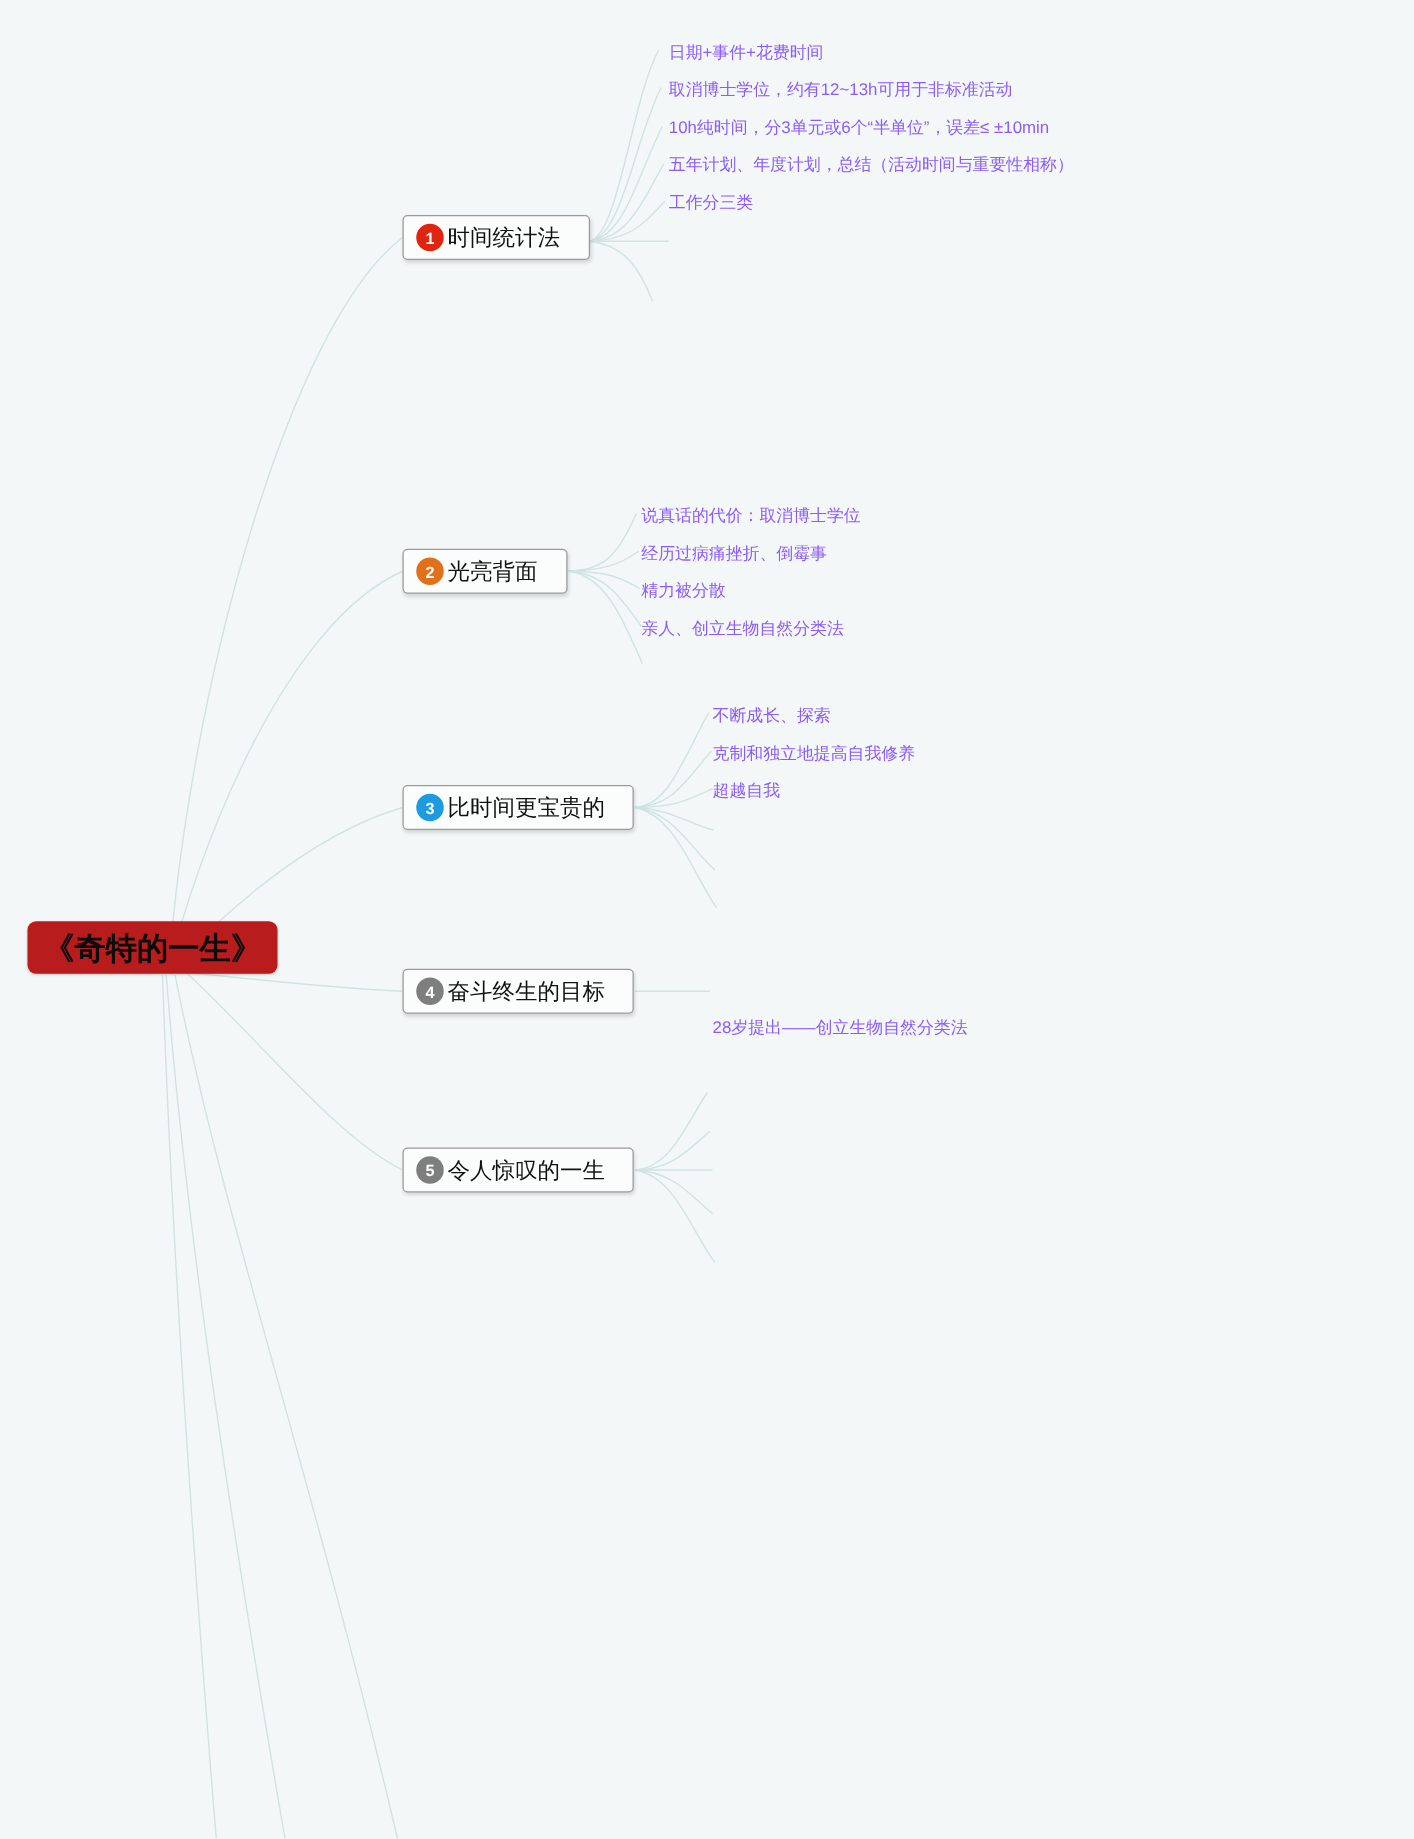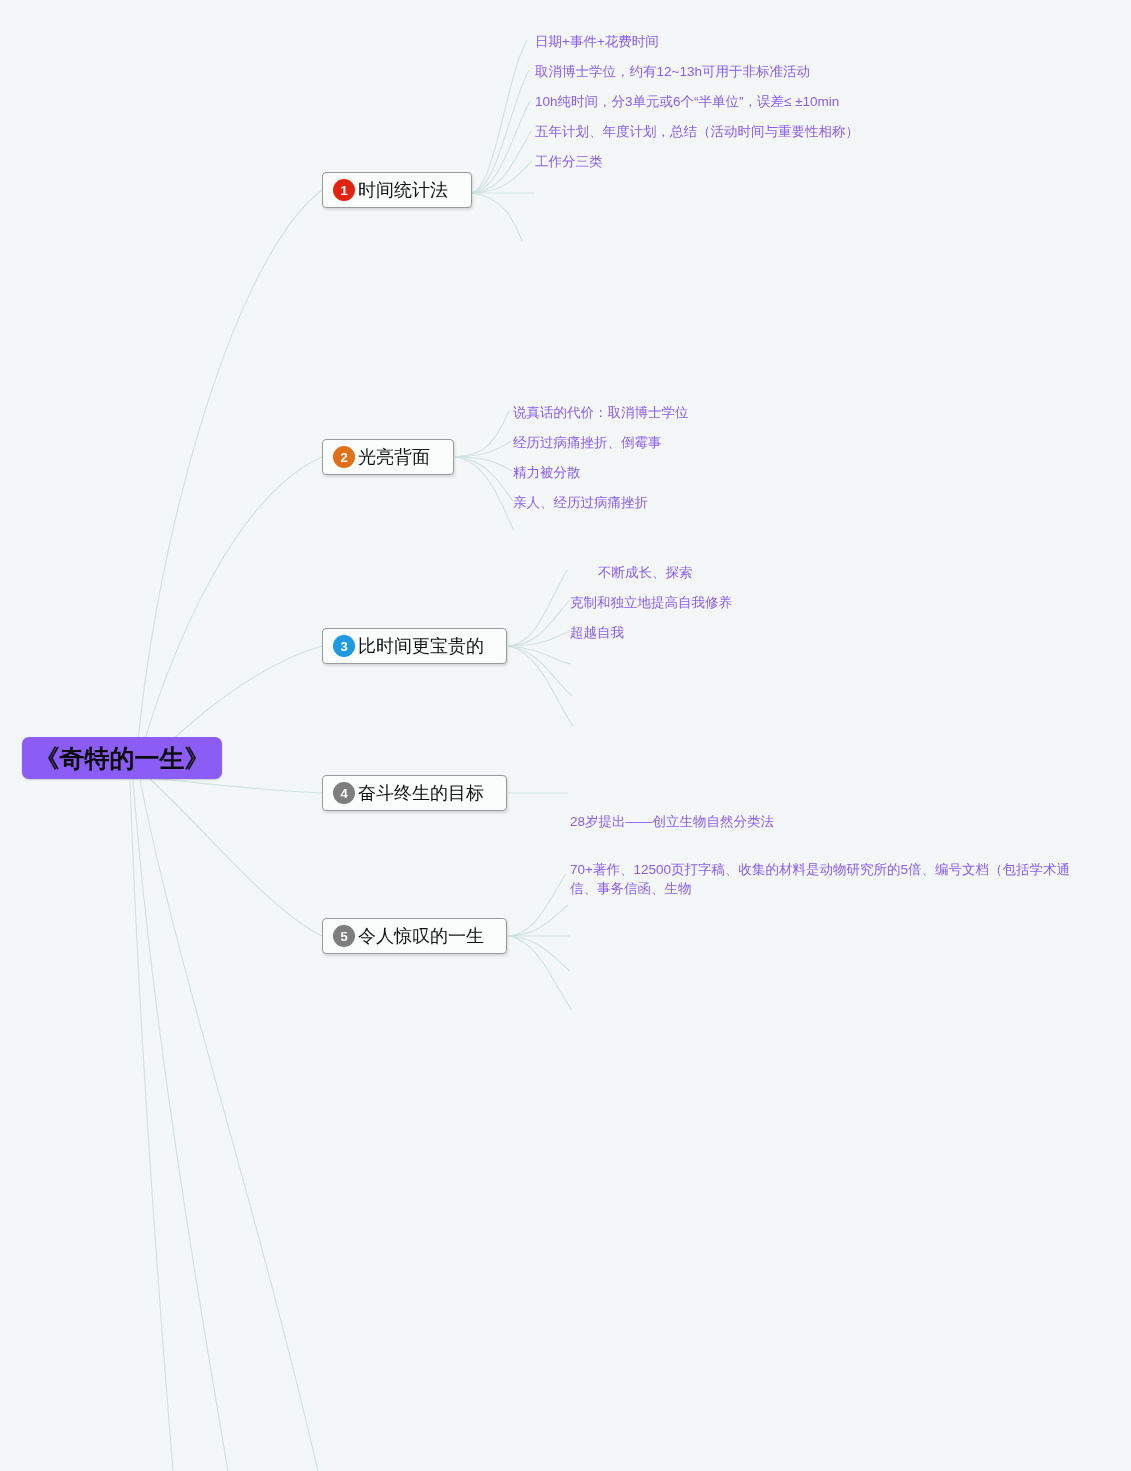--- a/index.html
+++ b/index.html
@@ -24,21 +24,21 @@
     pointer-events: none;
   }
 
   
   .root-node {
     position: absolute;
     left: 22px;
     top: 737px;
     width: 200px;
     height: 42px;
-    background: #8b5cf6;
+    background: #b91c1c;
     border-radius: 7px;
     display: flex;
     align-items: center;
     justify-content: center;
     box-shadow: 0 1px 2px rgba(0,0,0,0.18);
     z-index: 5;
   }
   .root-label {
     font-size: 25px;
     font-weight: bold;
@@ -157,35 +157,34 @@
   <div class="leaf" style="left:535px; top:122px;">五年计划、年度计划，总结（活动时间与重要性相称）</div>
   <div class="leaf" style="left:535px; top:152px;">工作分三类</div>
 
   <div class="branch-node" style="left:322px; top:439px; width:132px;">
     <span class="badge" style="background:#e0701a;">2</span>
     <span class="branch-label">光亮背面</span>
   </div>
   <div class="leaf" style="left:513px; top:403px;">说真话的代价：取消博士学位</div>
   <div class="leaf" style="left:513px; top:433px;">经历过病痛挫折、倒霉事</div>
   <div class="leaf" style="left:513px; top:463px;">精力被分散</div>
-  <div class="leaf" style="left:513px; top:493px;">亲人、经历过病痛挫折</div>
+  <div class="leaf" style="left:513px; top:493px;">亲人、创立生物自然分类法</div>
 
   <div class="branch-node" style="left:322px; top:628px; width:185px;">
     <span class="badge" style="background:#1e9ae0;">3</span>
     <span class="branch-label">比时间更宝贵的</span>
   </div>
-  <div class="leaf" style="left:570px; top:563px;margin-left:28px;">不断成长、探索</div>
+  <div class="leaf" style="left:570px; top:563px;">不断成长、探索</div>
   <div class="leaf" style="left:570px; top:593px;">克制和独立地提高自我修养</div>
   <div class="leaf" style="left:570px; top:623px;text-align:center;">超越自我</div>
 
   <div class="branch-node" style="left:322px; top:775px; width:185px;">
     <span class="badge" style="background:#7e7e7e;">4</span>
     <span class="branch-label">奋斗终生的目标</span>
   </div>
   <div class="leaf" style="left:570px; top:812px;">28岁提出——创立生物自然分类法</div>
 
   <div class="branch-node" style="left:322px; top:918px; width:185px;">
     <span class="badge" style="background:#7e7e7e;">5</span>
     <span class="branch-label">令人惊叹的一生</span>
   </div>
-  <div class="leaf wrap" style="left:570px; top:860px;">70+著作、12500页打字稿、收集的材料是动物研究所的5倍、编号文档（包括学术通信、事务信函、生物</div>
 
 </div>
 
 </body></html>

